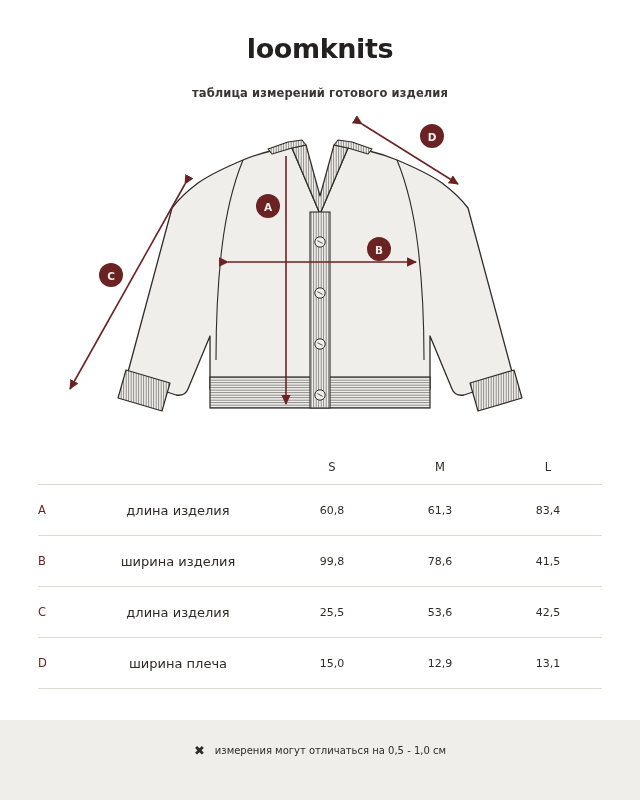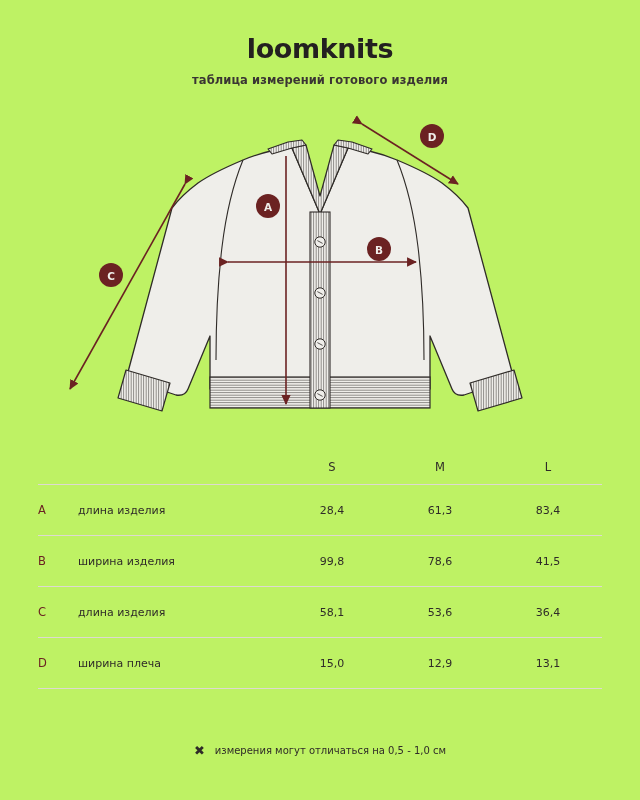--- a/index.html
+++ b/index.html
@@ -11,41 +11,41 @@
     width: 640px;
     height: 800px;
     font-family: "DejaVu Sans", "Liberation Sans", sans-serif;
     color: #2f2b28;
     position: relative;
     overflow: hidden;
   }
   .page {
     position: relative;
     width: 640px;
-    height: 800px;
-    background: #bef264;
+    height: 720px;
+    background: #ffffff;
   }
 
   
   .header {
     position: absolute;
     top: 34px;
     left: 0;
     width: 640px;
     text-align: center;
   }
   .brand {
     font-size: 27px;
     font-weight: bold;
     letter-spacing: -0.4px;
     color: #232020;
     line-height: 1.1;
   }
   .subtitle {
-    margin-top: 9px;
+    margin-top: 22px;
     font-size: 11.5px;
     font-weight: bold;
     color: #3a3533;
     letter-spacing: 0.1px;
   }
 
   
   .illo {
     position: absolute;
     top: 104px;
@@ -94,23 +94,23 @@
   td.c-key {
     width: 40px;
     text-align: left;
     padding-left: 8px;
     font-weight: bold;
     color: #6b2222;
     font-size: 11.5px;
   }
   td.c-name {
     width: 200px;
-    text-align: left;
+    text-align: center;
     padding-left: 18px;
-    font-size: 11px;
+    font-size: 13px;
     color: #2f2b28;
   }
   th.c-key { width: 40px; padding-left: 8px; }
   th.c-name { width: 200px; padding-left: 18px; }
   .c-s, .c-m, .c-l { width: 108px; }
 
   
   .footnote {
     position: absolute;
     top: 744px;
@@ -244,37 +244,37 @@
           <th class="c-name"></th>
           <th class="c-s">S</th>
           <th class="c-m">M</th>
           <th class="c-l">L</th>
         </tr>
       </thead>
       <tbody>
         <tr class="body-row">
           <td class="c-key">A</td>
           <td class="c-name">длина изделия</td>
-          <td class="c-s">28,4</td>
+          <td class="c-s">60,8</td>
           <td class="c-m">61,3</td>
           <td class="c-l">83,4</td>
         </tr>
         <tr class="body-row">
           <td class="c-key">B</td>
           <td class="c-name">ширина изделия</td>
           <td class="c-s">99,8</td>
           <td class="c-m">78,6</td>
           <td class="c-l">41,5</td>
         </tr>
         <tr class="body-row">
           <td class="c-key">C</td>
           <td class="c-name">длина изделия</td>
-          <td class="c-s">58,1</td>
+          <td class="c-s">25,5</td>
           <td class="c-m">53,6</td>
-          <td class="c-l">36,4</td>
+          <td class="c-l">42,5</td>
         </tr>
         <tr class="body-row">
           <td class="c-key">D</td>
           <td class="c-name">ширина плеча</td>
           <td class="c-s">15,0</td>
           <td class="c-m">12,9</td>
           <td class="c-l">13,1</td>
         </tr>
       </tbody>
     </table>

